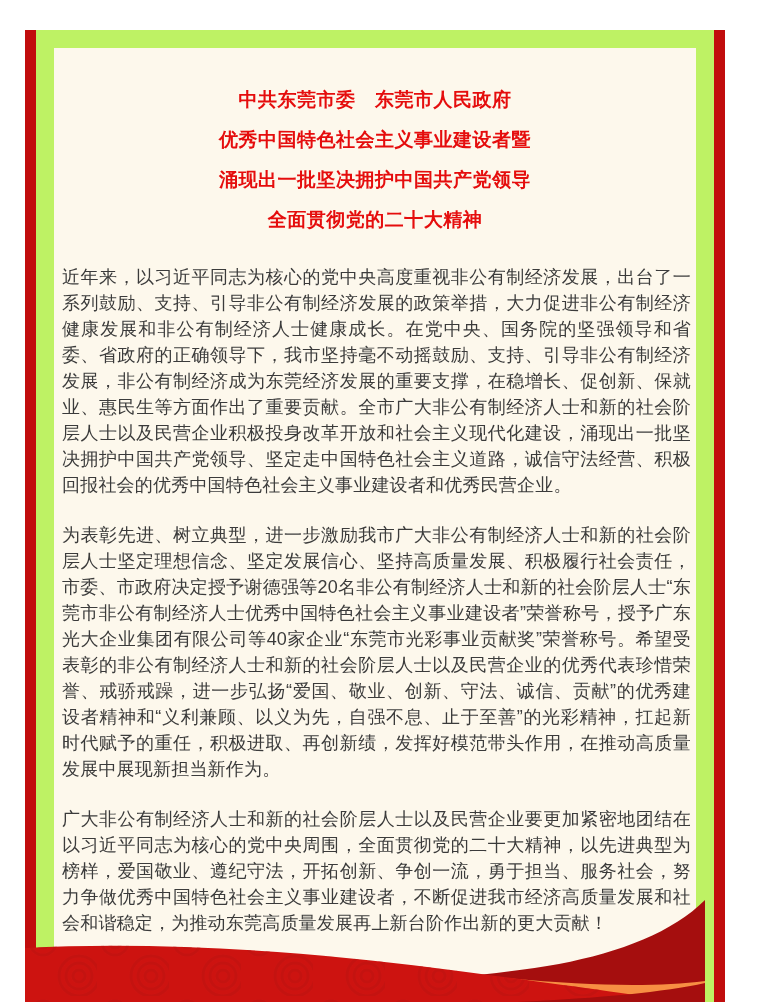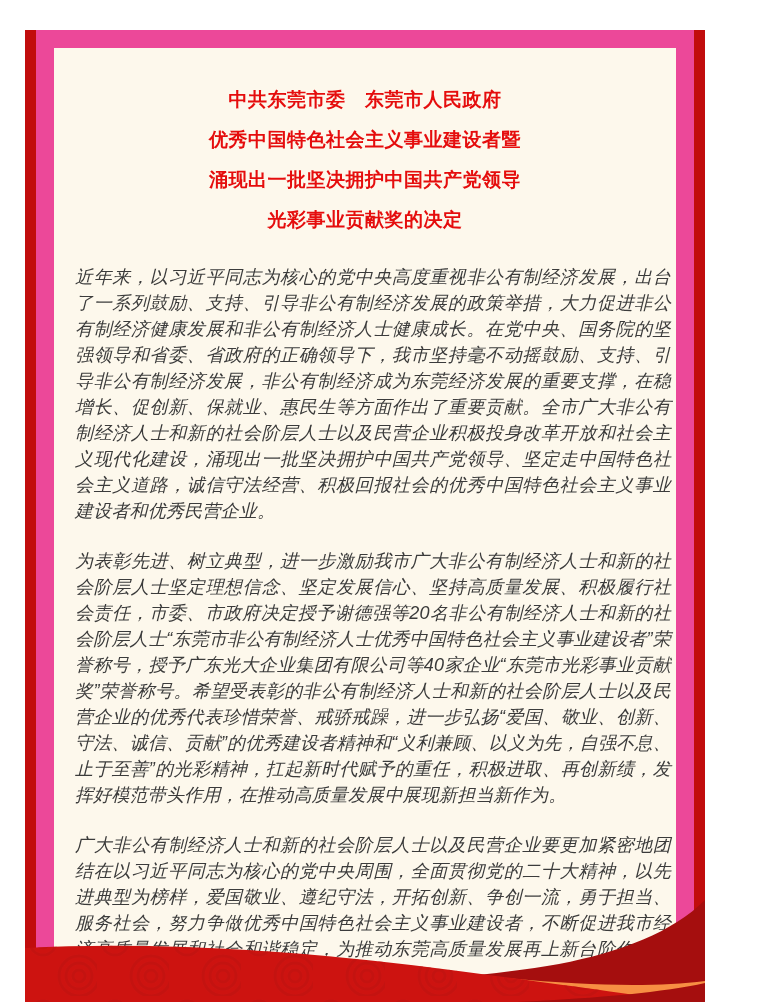--- a/index.html
+++ b/index.html
@@ -10,21 +10,22 @@
     position: relative;
     overflow: hidden;
     font-family: "Liberation Sans", sans-serif;
   }
   .card {
     position: absolute;
     left: 25px;
     top: 30px;
     width: 680px;
     bottom: 0;
-    background: #ec4899;
+    background: #bef264;
+    padding-left: 20px;
   }
   .strip {
     position: absolute;
     top: 0;
     bottom: 0;
     width: 11px;
     background: #c10d0d;
   }
   .strip.left { left: 0; }
   .strip.right { right: 0; }
@@ -41,22 +42,21 @@
     text-align: center;
   }
   .title-line {
     color: #e50d0d;
     font-weight: bold;
     font-size: 19px;
     line-height: 40px;
     letter-spacing: 0.5px;
   }
   .body-block {
-    margin: 18px 5px 0 21px;
-    font-style: italic;
+    margin: 18px 5px 0 8px;
   }
   .body-block p {
     margin: 24px 0 0 0;
     color: #3b3b3b;
     font-size: 18px;
     line-height: 26px;
     text-align: justify;
     letter-spacing: 0.2px;
   }
   .wave-wrap {
@@ -74,21 +74,21 @@
 
 <div class="card">
   <span class="strip left"></span>
   <span class="strip right"></span>
 
   <div class="content">
     <div class="title-block">
       <div class="title-line">中共东莞市委　东莞市人民政府</div>
       <div class="title-line">优秀中国特色社会主义事业建设者暨</div>
       <div class="title-line">涌现出一批坚决拥护中国共产党领导</div>
-      <div class="title-line">光彩事业贡献奖的决定</div>
+      <div class="title-line">全面贯彻党的二十大精神</div>
     </div>
 
     <div class="body-block">
       <p>近年来，以习近平同志为核心的党中央高度重视非公有制经济发展，出台了一系列鼓励、支持、引导非公有制经济发展的政策举措，大力促进非公有制经济健康发展和非公有制经济人士健康成长。在党中央、国务院的坚强领导和省委、省政府的正确领导下，我市坚持毫不动摇鼓励、支持、引导非公有制经济发展，非公有制经济成为东莞经济发展的重要支撑，在稳增长、促创新、保就业、惠民生等方面作出了重要贡献。全市广大非公有制经济人士和新的社会阶层人士以及民营企业积极投身改革开放和社会主义现代化建设，涌现出一批坚决拥护中国共产党领导、坚定走中国特色社会主义道路，诚信守法经营、积极回报社会的优秀中国特色社会主义事业建设者和优秀民营企业。</p>
       <p>为表彰先进、树立典型，进一步激励我市广大非公有制经济人士和新的社会阶层人士坚定理想信念、坚定发展信心、坚持高质量发展、积极履行社会责任，市委、市政府决定授予谢德强等20名非公有制经济人士和新的社会阶层人士“东莞市非公有制经济人士优秀中国特色社会主义事业建设者”荣誉称号，授予广东光大企业集团有限公司等40家企业“东莞市光彩事业贡献奖”荣誉称号。希望受表彰的非公有制经济人士和新的社会阶层人士以及民营企业的优秀代表珍惜荣誉、戒骄戒躁，进一步弘扬“爱国、敬业、创新、守法、诚信、贡献”的优秀建设者精神和“义利兼顾、以义为先，自强不息、止于至善”的光彩精神，扛起新时代赋予的重任，积极进取、再创新绩，发挥好模范带头作用，在推动高质量发展中展现新担当新作为。</p>
       <p>广大非公有制经济人士和新的社会阶层人士以及民营企业要更加紧密地团结在以习近平同志为核心的党中央周围，全面贯彻党的二十大精神，以先进典型为榜样，爱国敬业、遵纪守法，开拓创新、争创一流，勇于担当、服务社会，努力争做优秀中国特色社会主义事业建设者，不断促进我市经济高质量发展和社会和谐稳定，为推动东莞高质量发展再上新台阶作出新的更大贡献！</p>
     </div>
   </div>
 
   <div class="wave-wrap">

